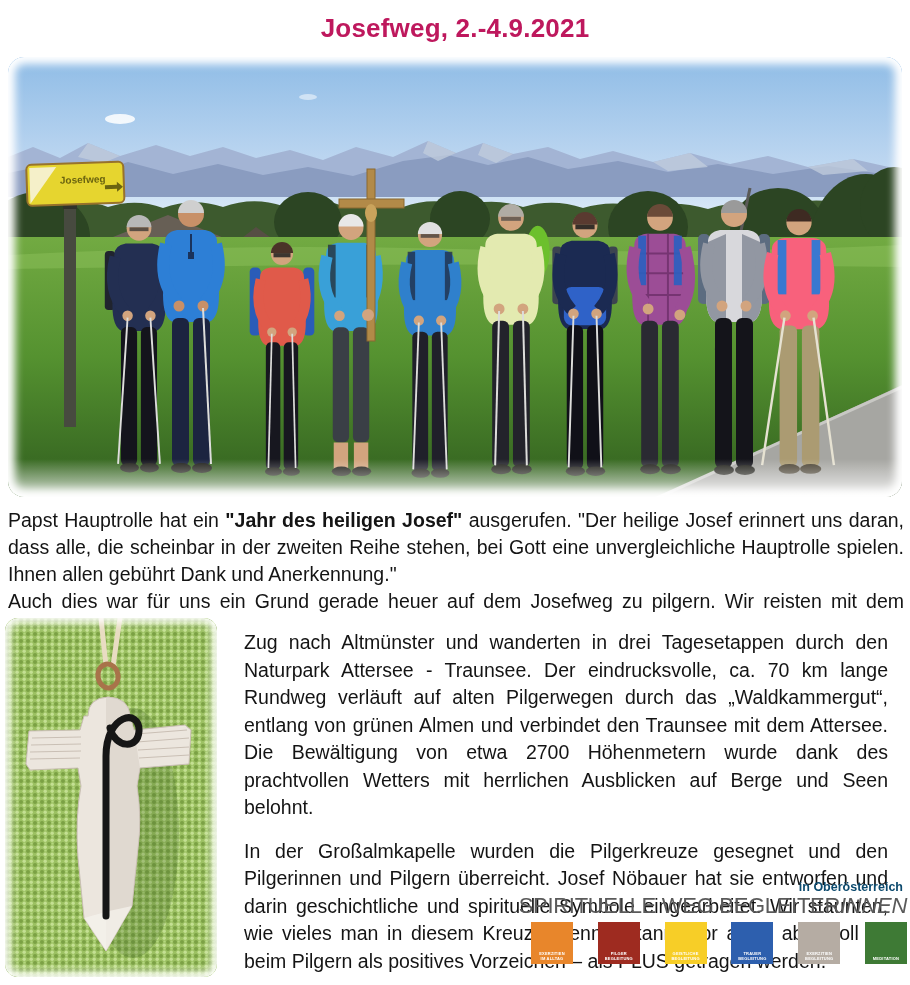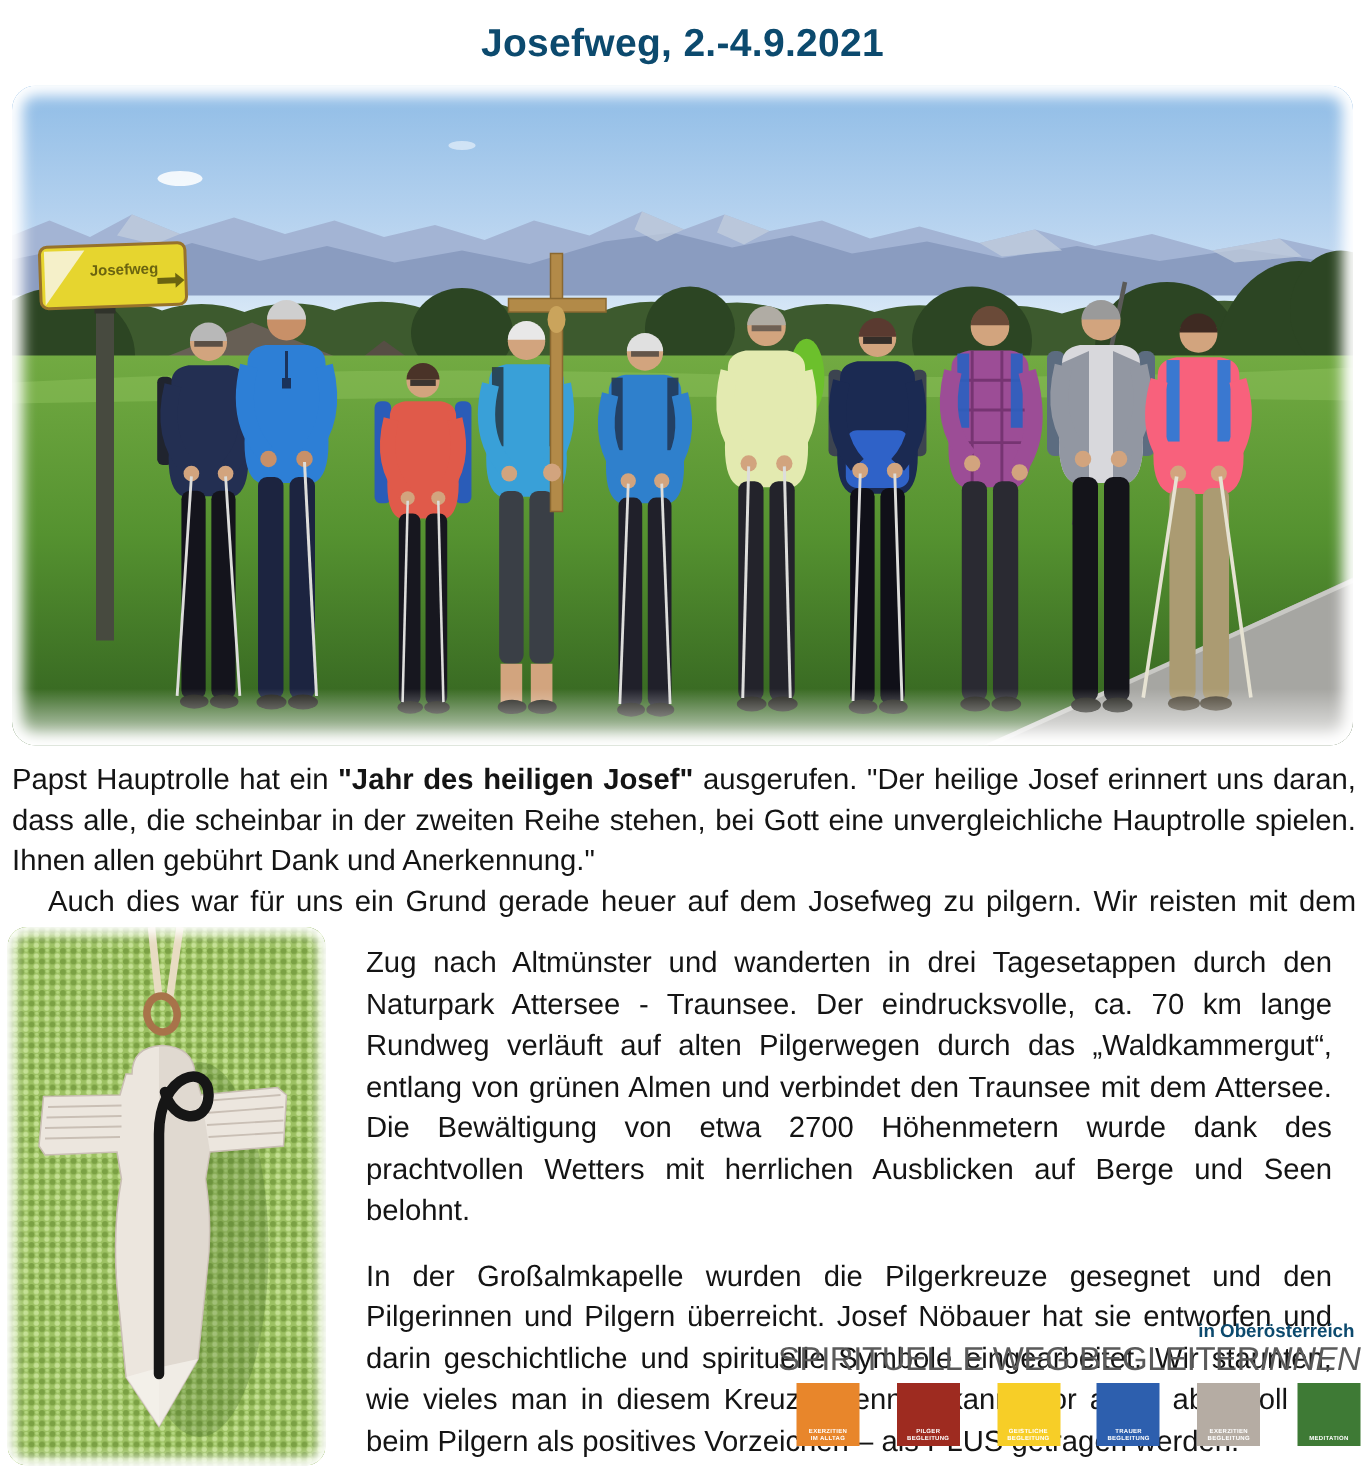--- a/index.html
+++ b/index.html
@@ -1,31 +1,31 @@
 <!DOCTYPE html>
 <html><head>
 <meta charset="utf-8">
 <style>
   html,body{margin:0;padding:0;background:#fff;}
   .page{position:relative;width:910px;height:985px;background:#ffffff;overflow:hidden;
         font-family:"Liberation Sans","DejaVu Sans",sans-serif;color:#111;}
   .title{position:absolute;top:13px;left:0;width:100%;text-align:center;
-         font-size:26px;font-weight:bold;color:#0c4a6e;letter-spacing:.2px;}
+         font-size:26px;font-weight:bold;color:#be185d;letter-spacing:.2px;}
   
   .photo{position:absolute;border-radius:16px;overflow:hidden;}
   .photo svg{display:block;width:100%;height:100%;}
   .photo .vig{position:absolute;inset:0;border-radius:16px;pointer-events:none;
               box-shadow:inset 0 0 9px 7px #ffffff;}
   .group-photo{left:8px;top:57px;width:894px;height:440px;}
   .cross-photo{left:5px;top:618px;width:212px;height:359px;border-radius:13px;}
   .cross-photo .vig{border-radius:13px;box-shadow:inset 0 0 8px 5px #ffffff;}
   
   .textblock{position:absolute;font-size:19.5px;line-height:27px;text-align:justify;color:#141414;}
   .tb1{left:8px;top:507px;width:896px;}
-  .tb1 .fullline{text-align:justify;text-align-last:justify;margin-left:24px;}
+  .tb1 .fullline{text-align:justify;text-align-last:justify;}
   .tb2{left:228px;top:613px;width:676px;line-height:27.5px;}
   .tb2 p{margin:16px;}
   .caption{position:absolute;left:231px;top:944px;font-size:16.5px;font-style:italic;color:#222;}
   
   .logo{position:absolute;left:515px;top:881px;width:392px;}
   .logo-region{text-align:right;font-size:12.5px;font-weight:bold;color:#0c4a6e;line-height:13px;padding-right:4px;}
   .logo-name{text-align:right;font-size:22px;color:#5a5a5a;line-height:24px;letter-spacing:-0.3px;white-space:nowrap;}
   .logo-name i{font-style:italic;}
   .logo-squares{margin-top:4px;margin-left:auto;width:376px;display:flex;justify-content:space-between;}
   .sq{position:relative;width:42px;height:42px;}

